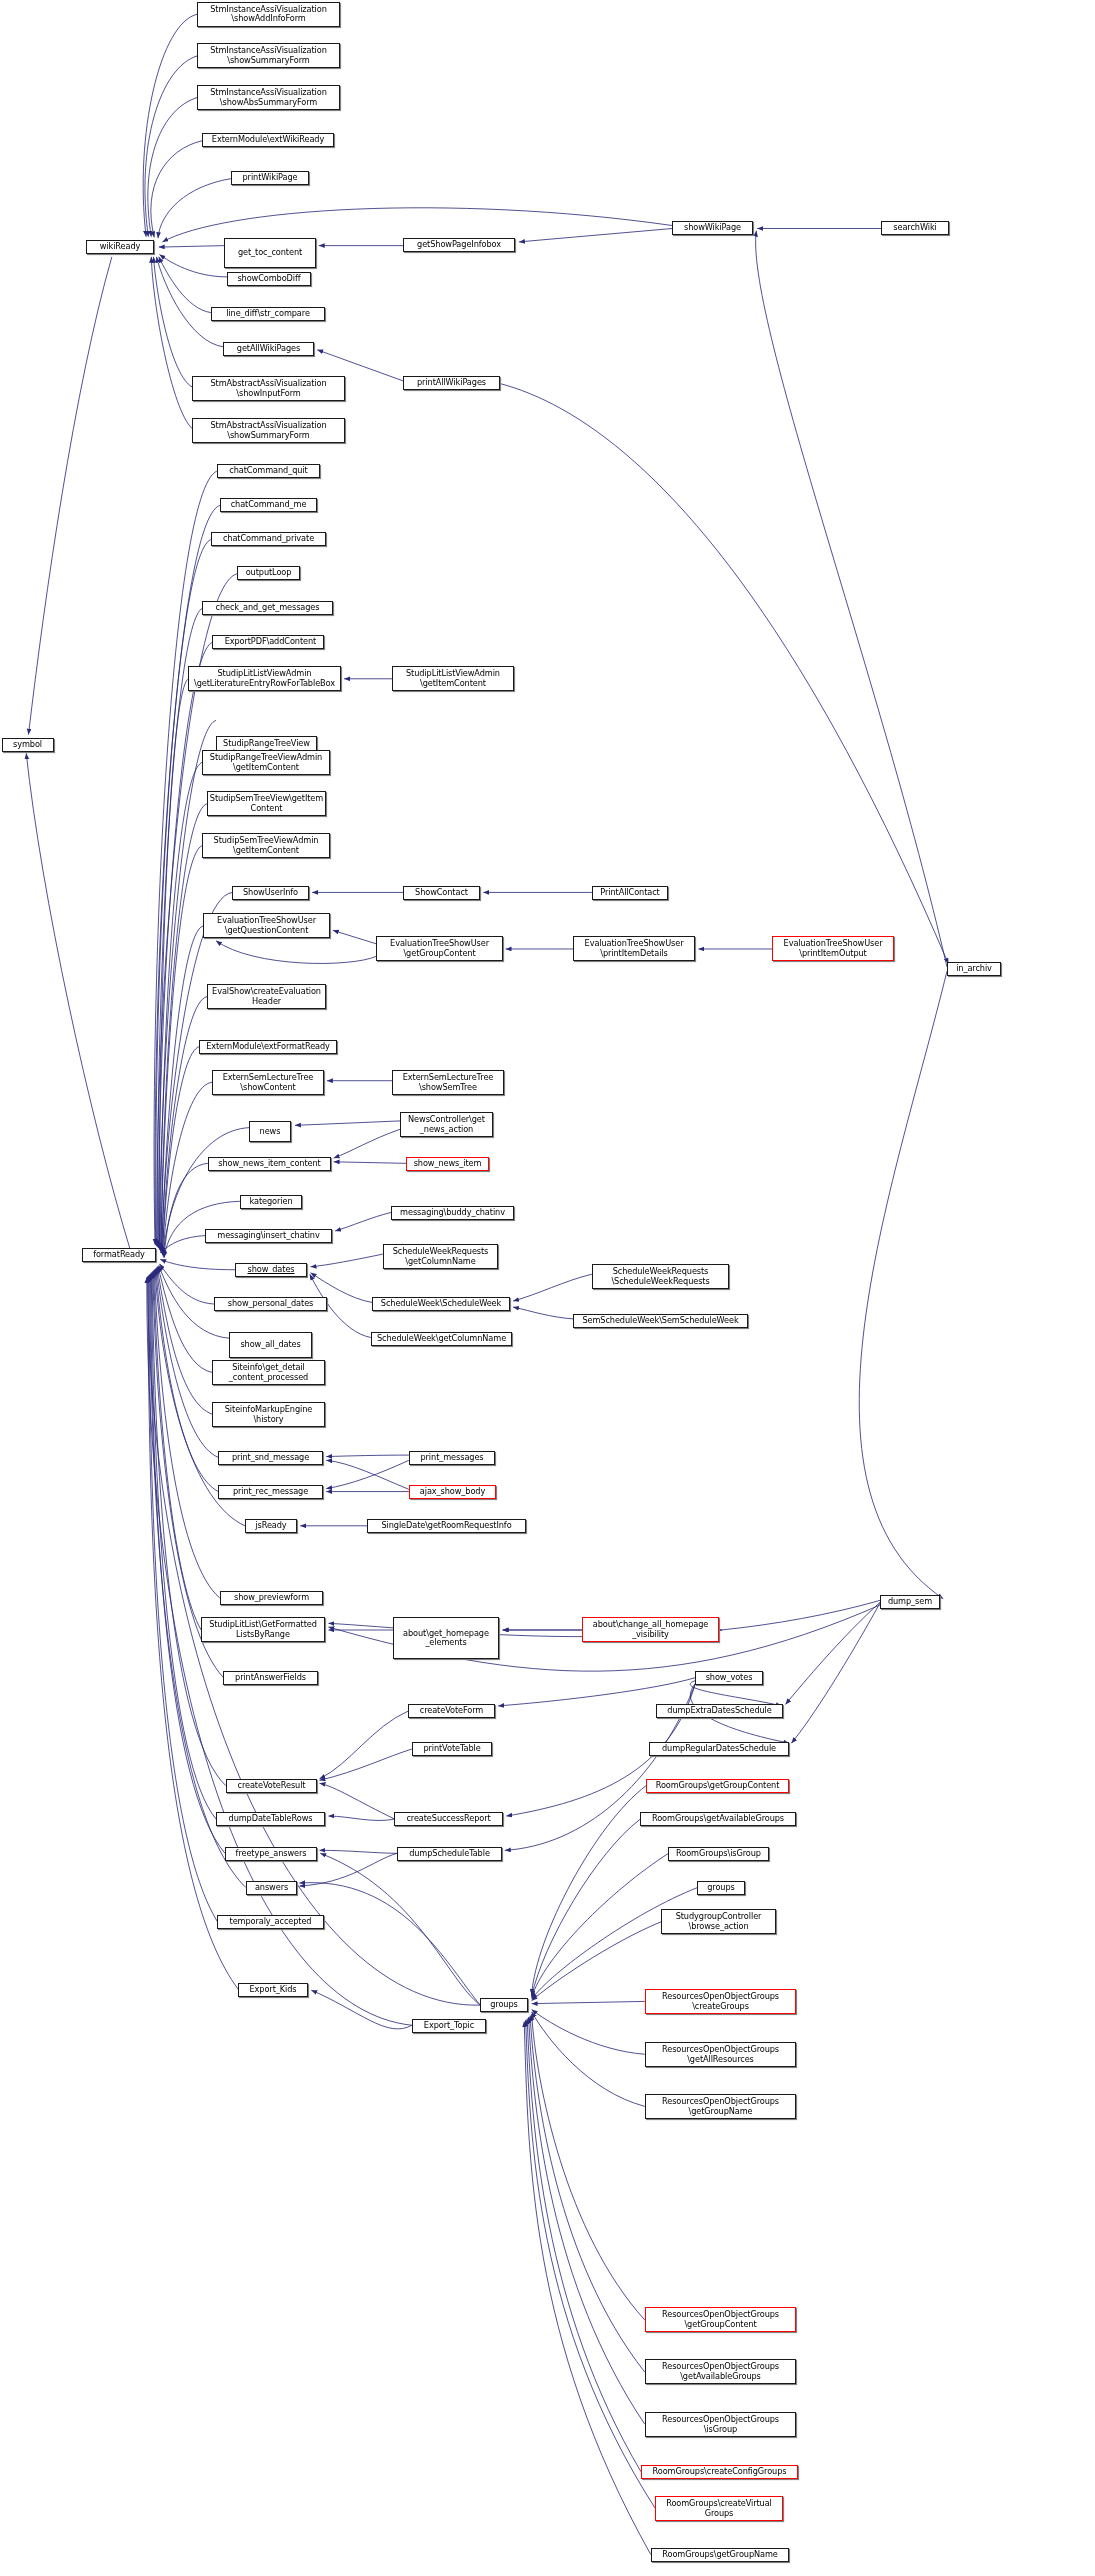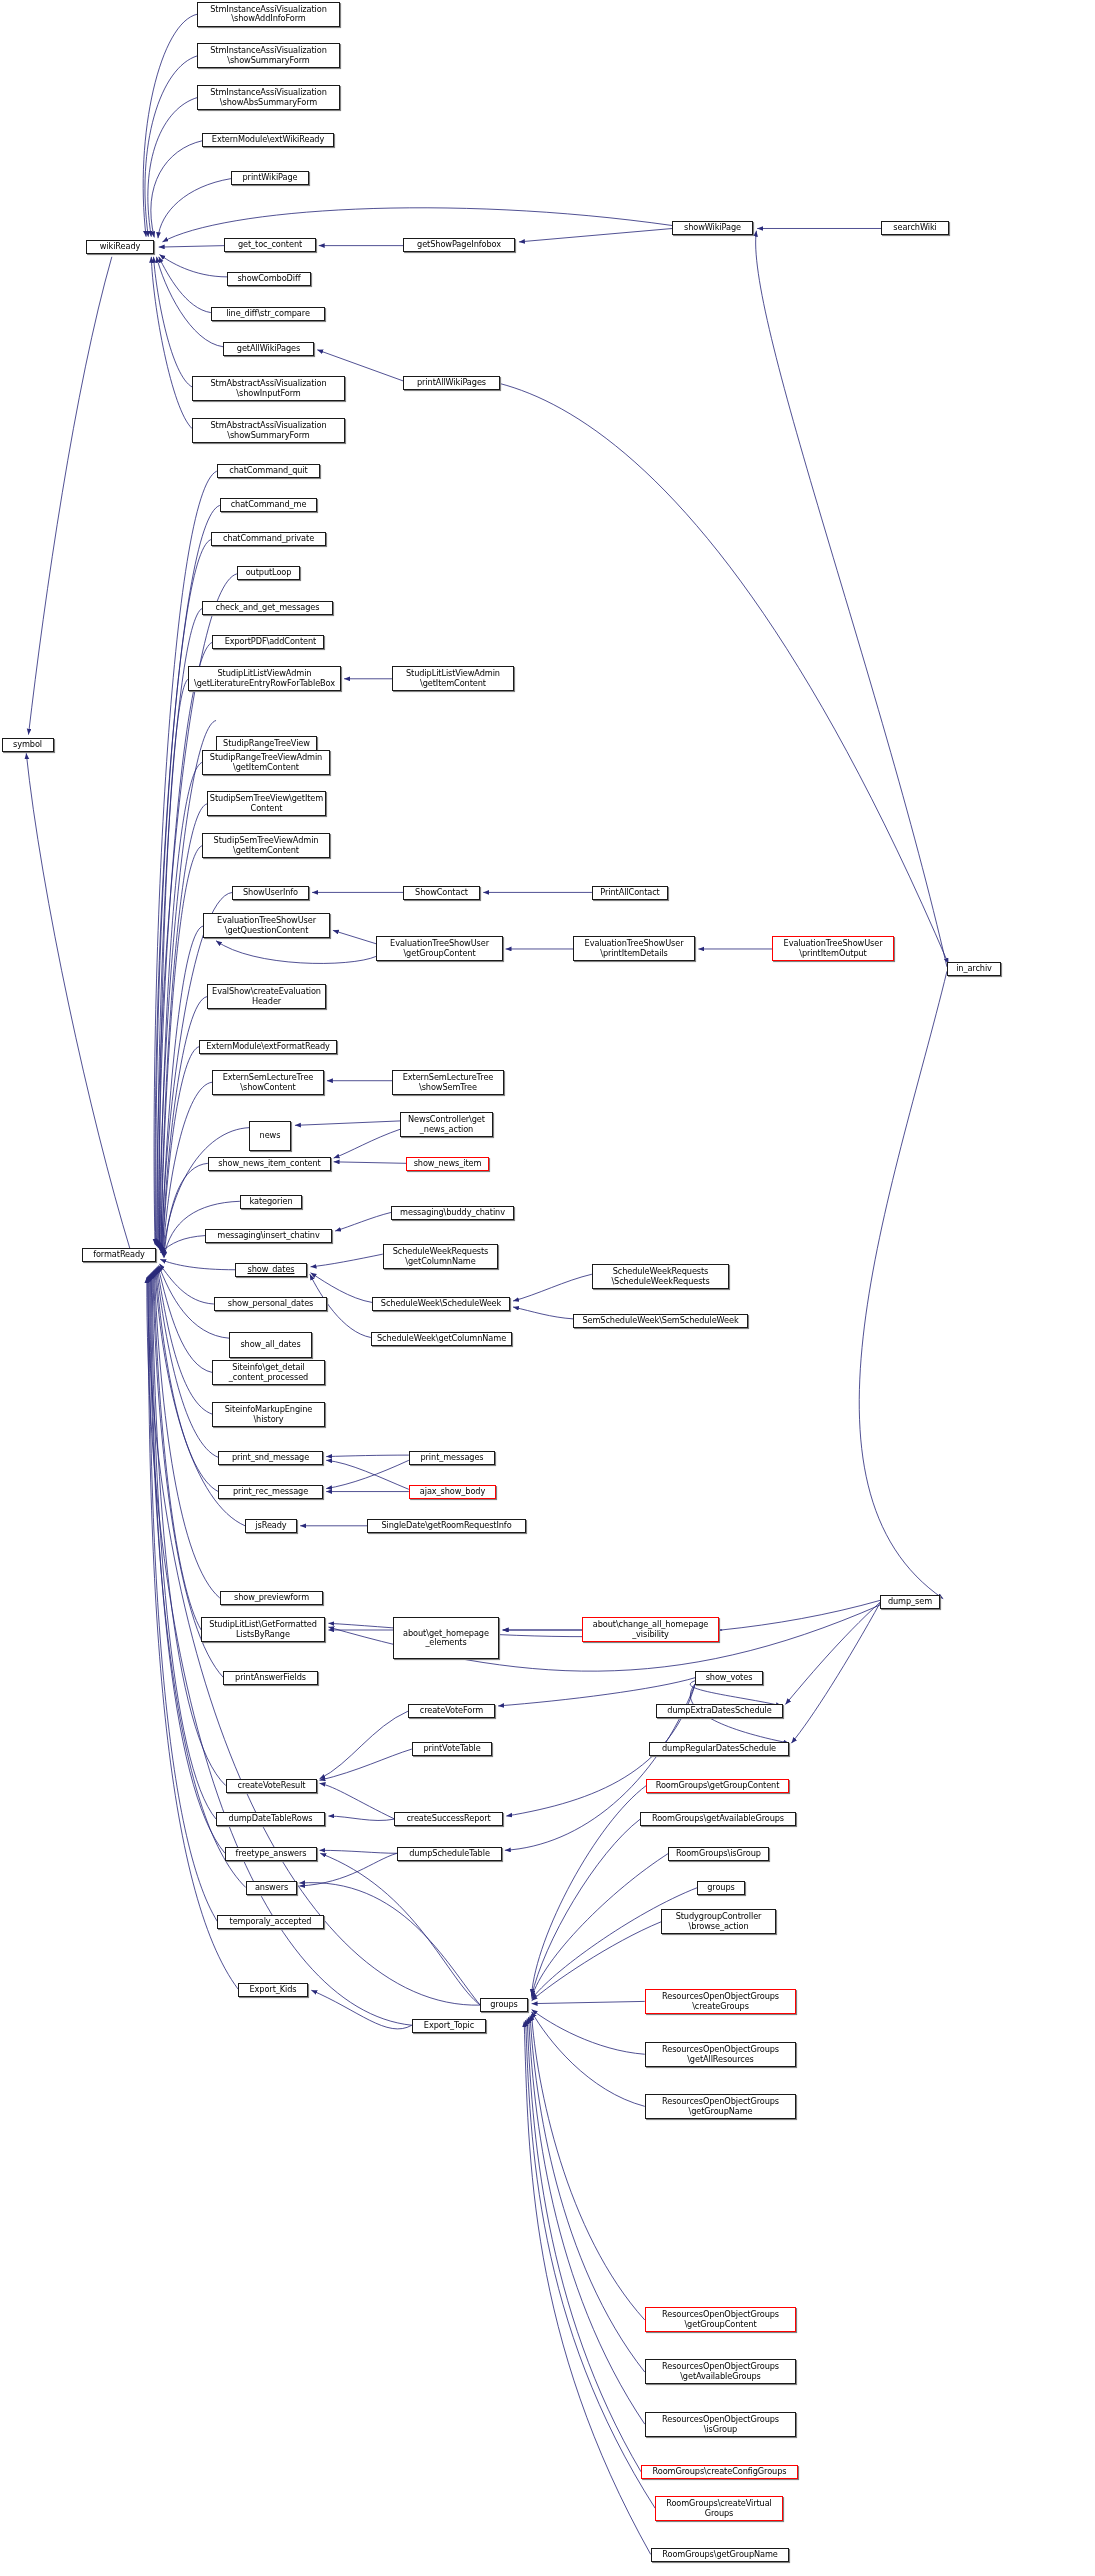--- a/index.html
+++ b/index.html
@@ -166,21 +166,21 @@
     <div class="node" style="left: 86px; top: 240px; width: 68px; height: 14px;">wikiReady</div>
     <div class="node" style="left: 82px; top: 1248px; width: 74px; height: 14px;">formatReady</div>
     <div class="node" style="left: 197px; top: 1.5px; width: 143px; height: 25px;">StmInstanceAssiVisualization
 \showAddInfoForm</div>
     <div class="node" style="left: 197px; top: 43px; width: 143px; height: 25px;">StmInstanceAssiVisualization
 \showSummaryForm</div>
     <div class="node" style="left: 197px; top: 85px; width: 143px; height: 25px;">StmInstanceAssiVisualization
 \showAbsSummaryForm</div>
     <div class="node" style="left: 202px; top: 133px; width: 132px; height: 14px;">ExternModule\extWikiReady</div>
     <div class="node" style="left: 231px; top: 171px; width: 78px; height: 14px;">printWikiPage</div>
-    <div class="node" style="left: 224px; top: 238px; width: 92px; height: 14px;">get_toc_content</div>
+    <div class="node" style="left: 224px; top: 238px; width: 92px; height: 30px;">get_toc_content</div>
     <div class="node" style="left: 227px; top: 272px; width: 84px; height: 14px;">showComboDiff</div>
     <div class="node" style="left: 211px; top: 307px; width: 114px; height: 14px;">line_diff\str_compare</div>
     <div class="node" style="left: 223px; top: 342px; width: 91px; height: 14px;">getAllWikiPages</div>
     <div class="node" style="left: 192px; top: 376px; width: 153px; height: 25px;">StmAbstractAssiVisualization
 \showInputForm</div>
     <div class="node" style="left: 192px; top: 418px; width: 153px; height: 25px;">StmAbstractAssiVisualization
 \showSummaryForm</div>
     <div class="node" style="left: 403px; top: 238px; width: 112px; height: 14px;">getShowPageInfobox</div>
     <div class="node" style="left: 403px; top: 376px; width: 97px; height: 14px;">printAllWikiPages</div>
     <div class="node" style="left: 672px; top: 221px; width: 81px; height: 14px;">showWikiPage</div>
@@ -204,21 +204,21 @@
     <div class="node" style="left: 202px; top: 833px; width: 128px; height: 25px;">StudipSemTreeViewAdmin
 \getItemContent</div>
     <div class="node" style="left: 232px; top: 886px; width: 77px; height: 14px;">ShowUserInfo</div>
     <div class="node" style="left: 203px; top: 913px; width: 127px; height: 25px;">EvaluationTreeShowUser
 \getQuestionContent</div>
     <div class="node" style="left: 207px; top: 984px; width: 119px; height: 25px;">EvalShow\createEvaluation
 Header</div>
     <div class="node" style="left: 199px; top: 1040px; width: 138px; height: 14px;">ExternModule\extFormatReady</div>
     <div class="node" style="left: 212px; top: 1070px; width: 112px; height: 25px;">ExternSemLectureTree
 \showContent</div>
-    <div class="node" style="left: 249px; top: 1121px; width: 42px; height: 30px;">news</div>
+    <div class="node" style="left: 249px; top: 1121px; width: 42px; height: 21px;">news</div>
     <div class="node" style="left: 208px; top: 1157px; width: 123px; height: 14px;">show_news_item_content</div>
     <div class="node" style="left: 240px; top: 1195px; width: 62px; height: 14px;">kategorien</div>
     <div class="node" style="left: 205px; top: 1229px; width: 127px; height: 14px;">messaging\insert_chatinv</div>
     <div class="node" style="left: 235px; top: 1263px; width: 72px; height: 14px; text-decoration: underline;">show_dates</div>
     <div class="node" style="left: 214px; top: 1297px; width: 113px; height: 14px;">show_personal_dates</div>
     <div class="node" style="left: 229px; top: 1332px; width: 83px; height: 26px;">show_all_dates</div>
     <div class="node" style="left: 212px; top: 1360px; width: 113px; height: 25px;">Siteinfo\get_detail
 _content_processed</div>
     <div class="node" style="left: 212px; top: 1402px; width: 113px; height: 25px;">SiteinfoMarkupEngine
 \history</div>

